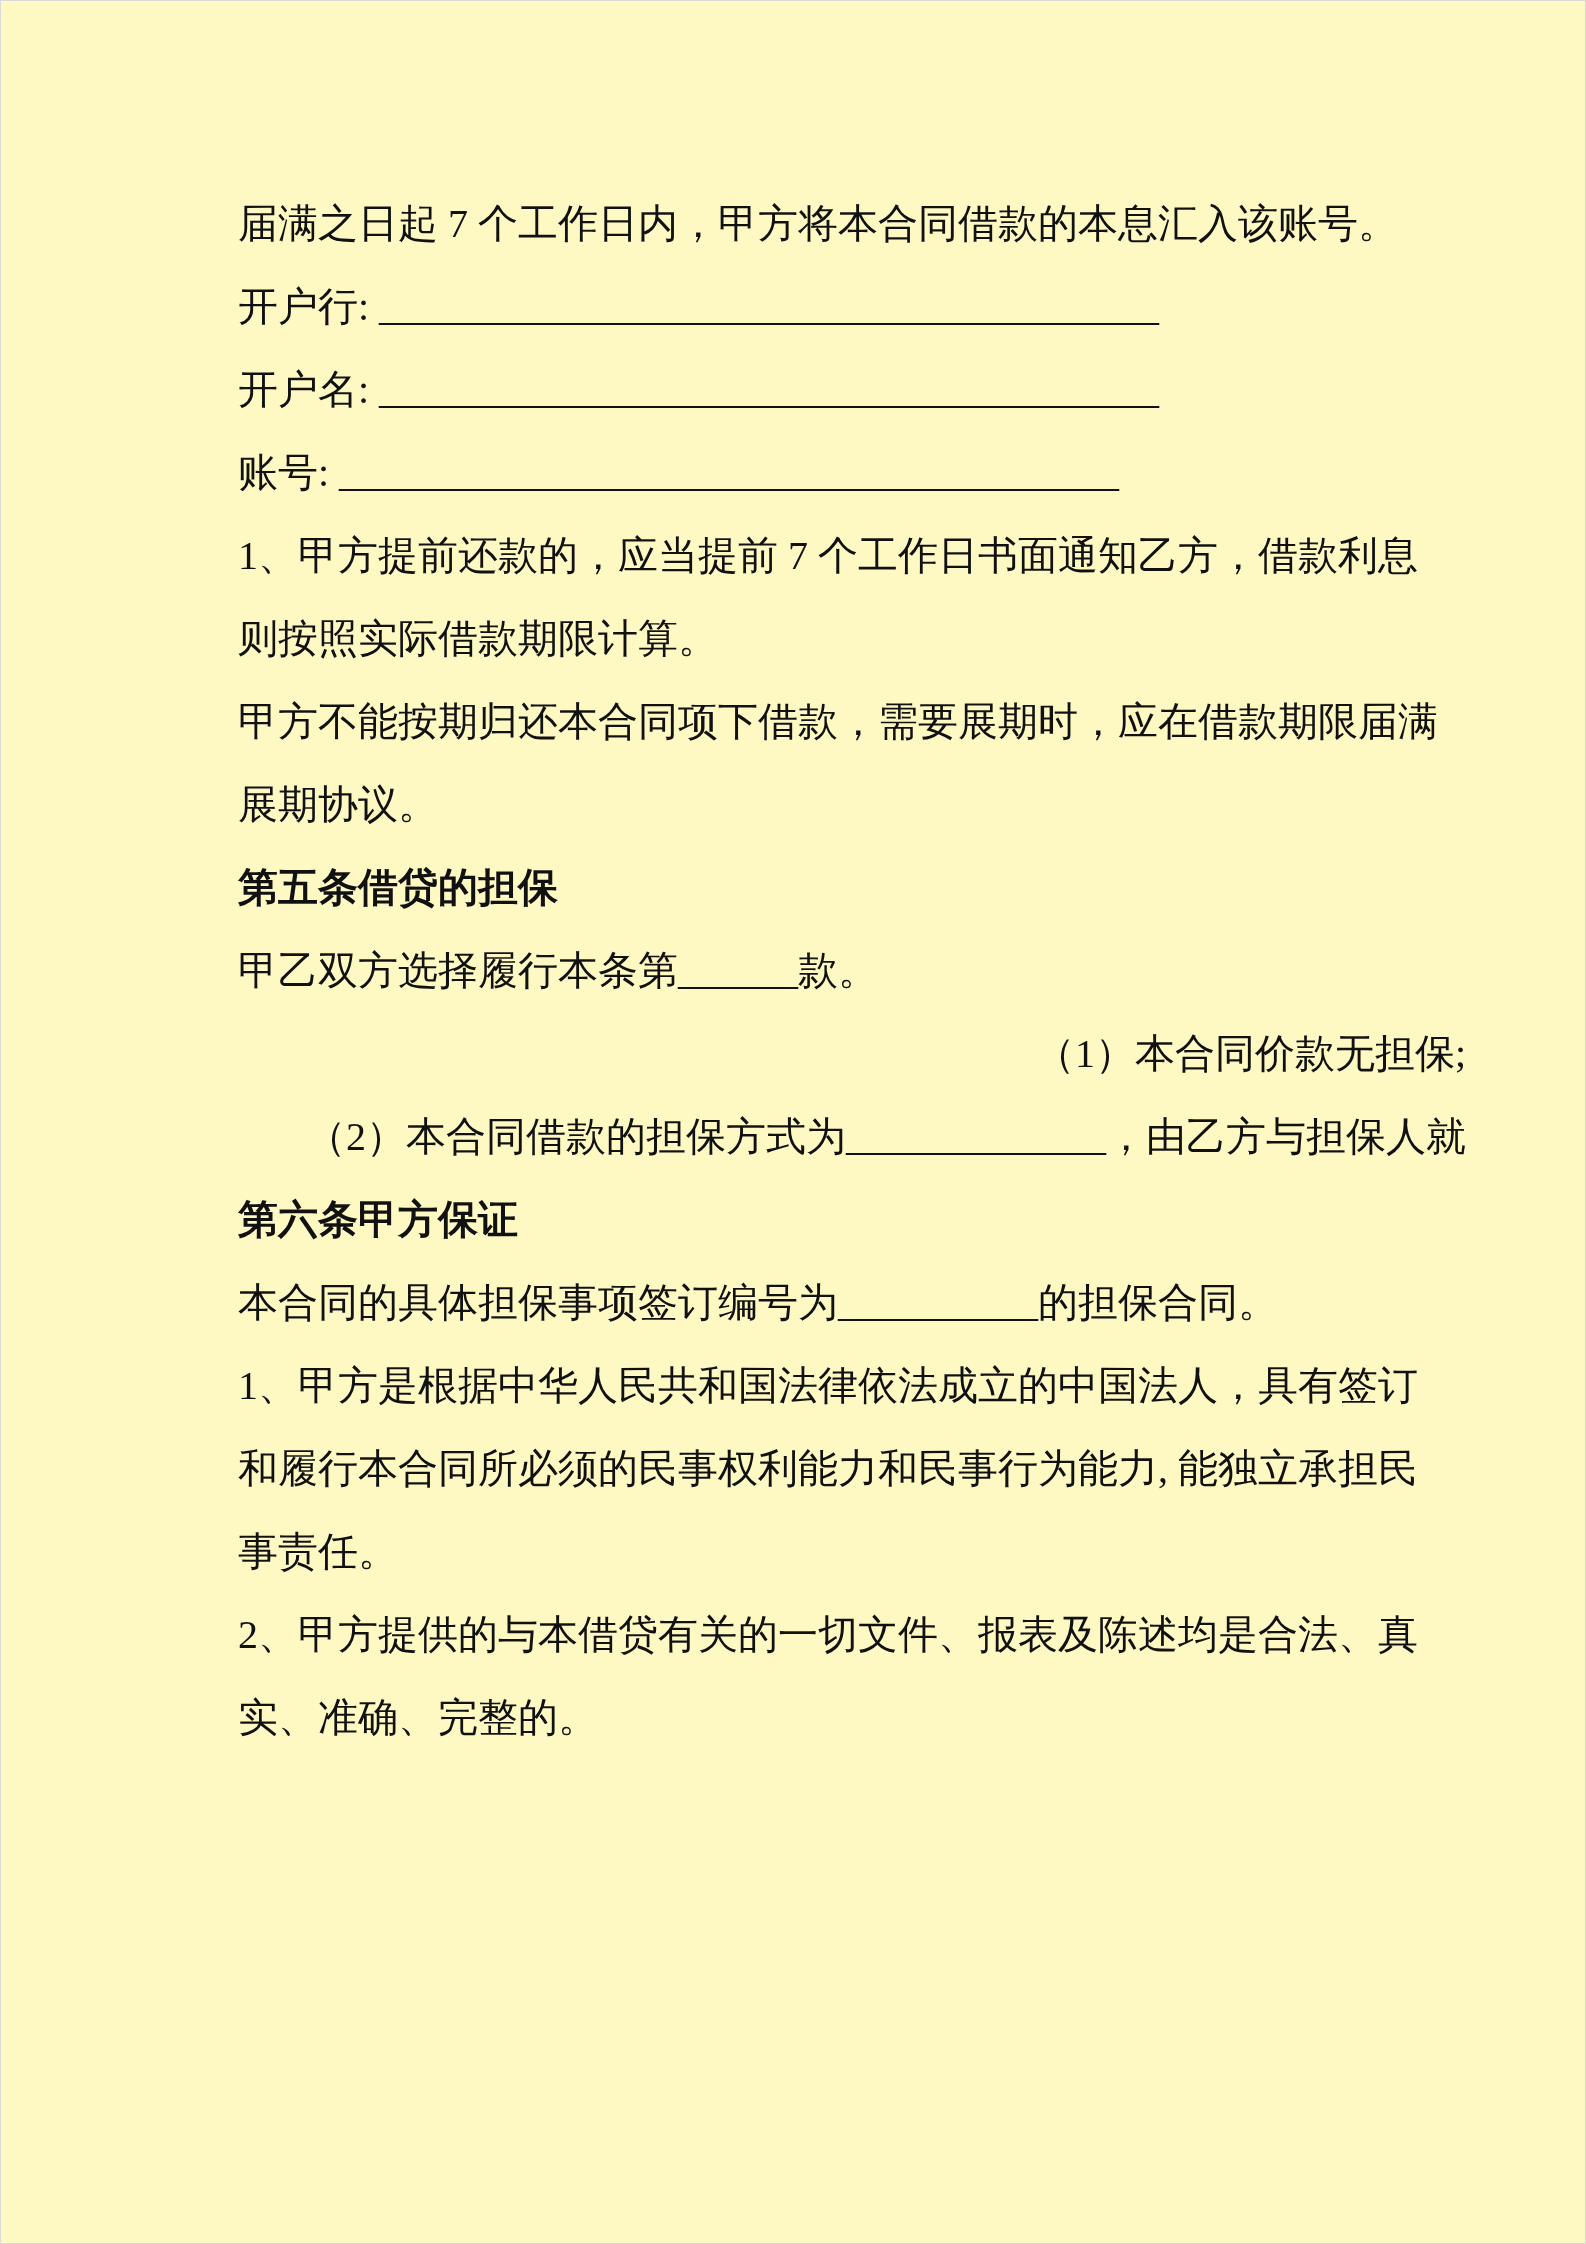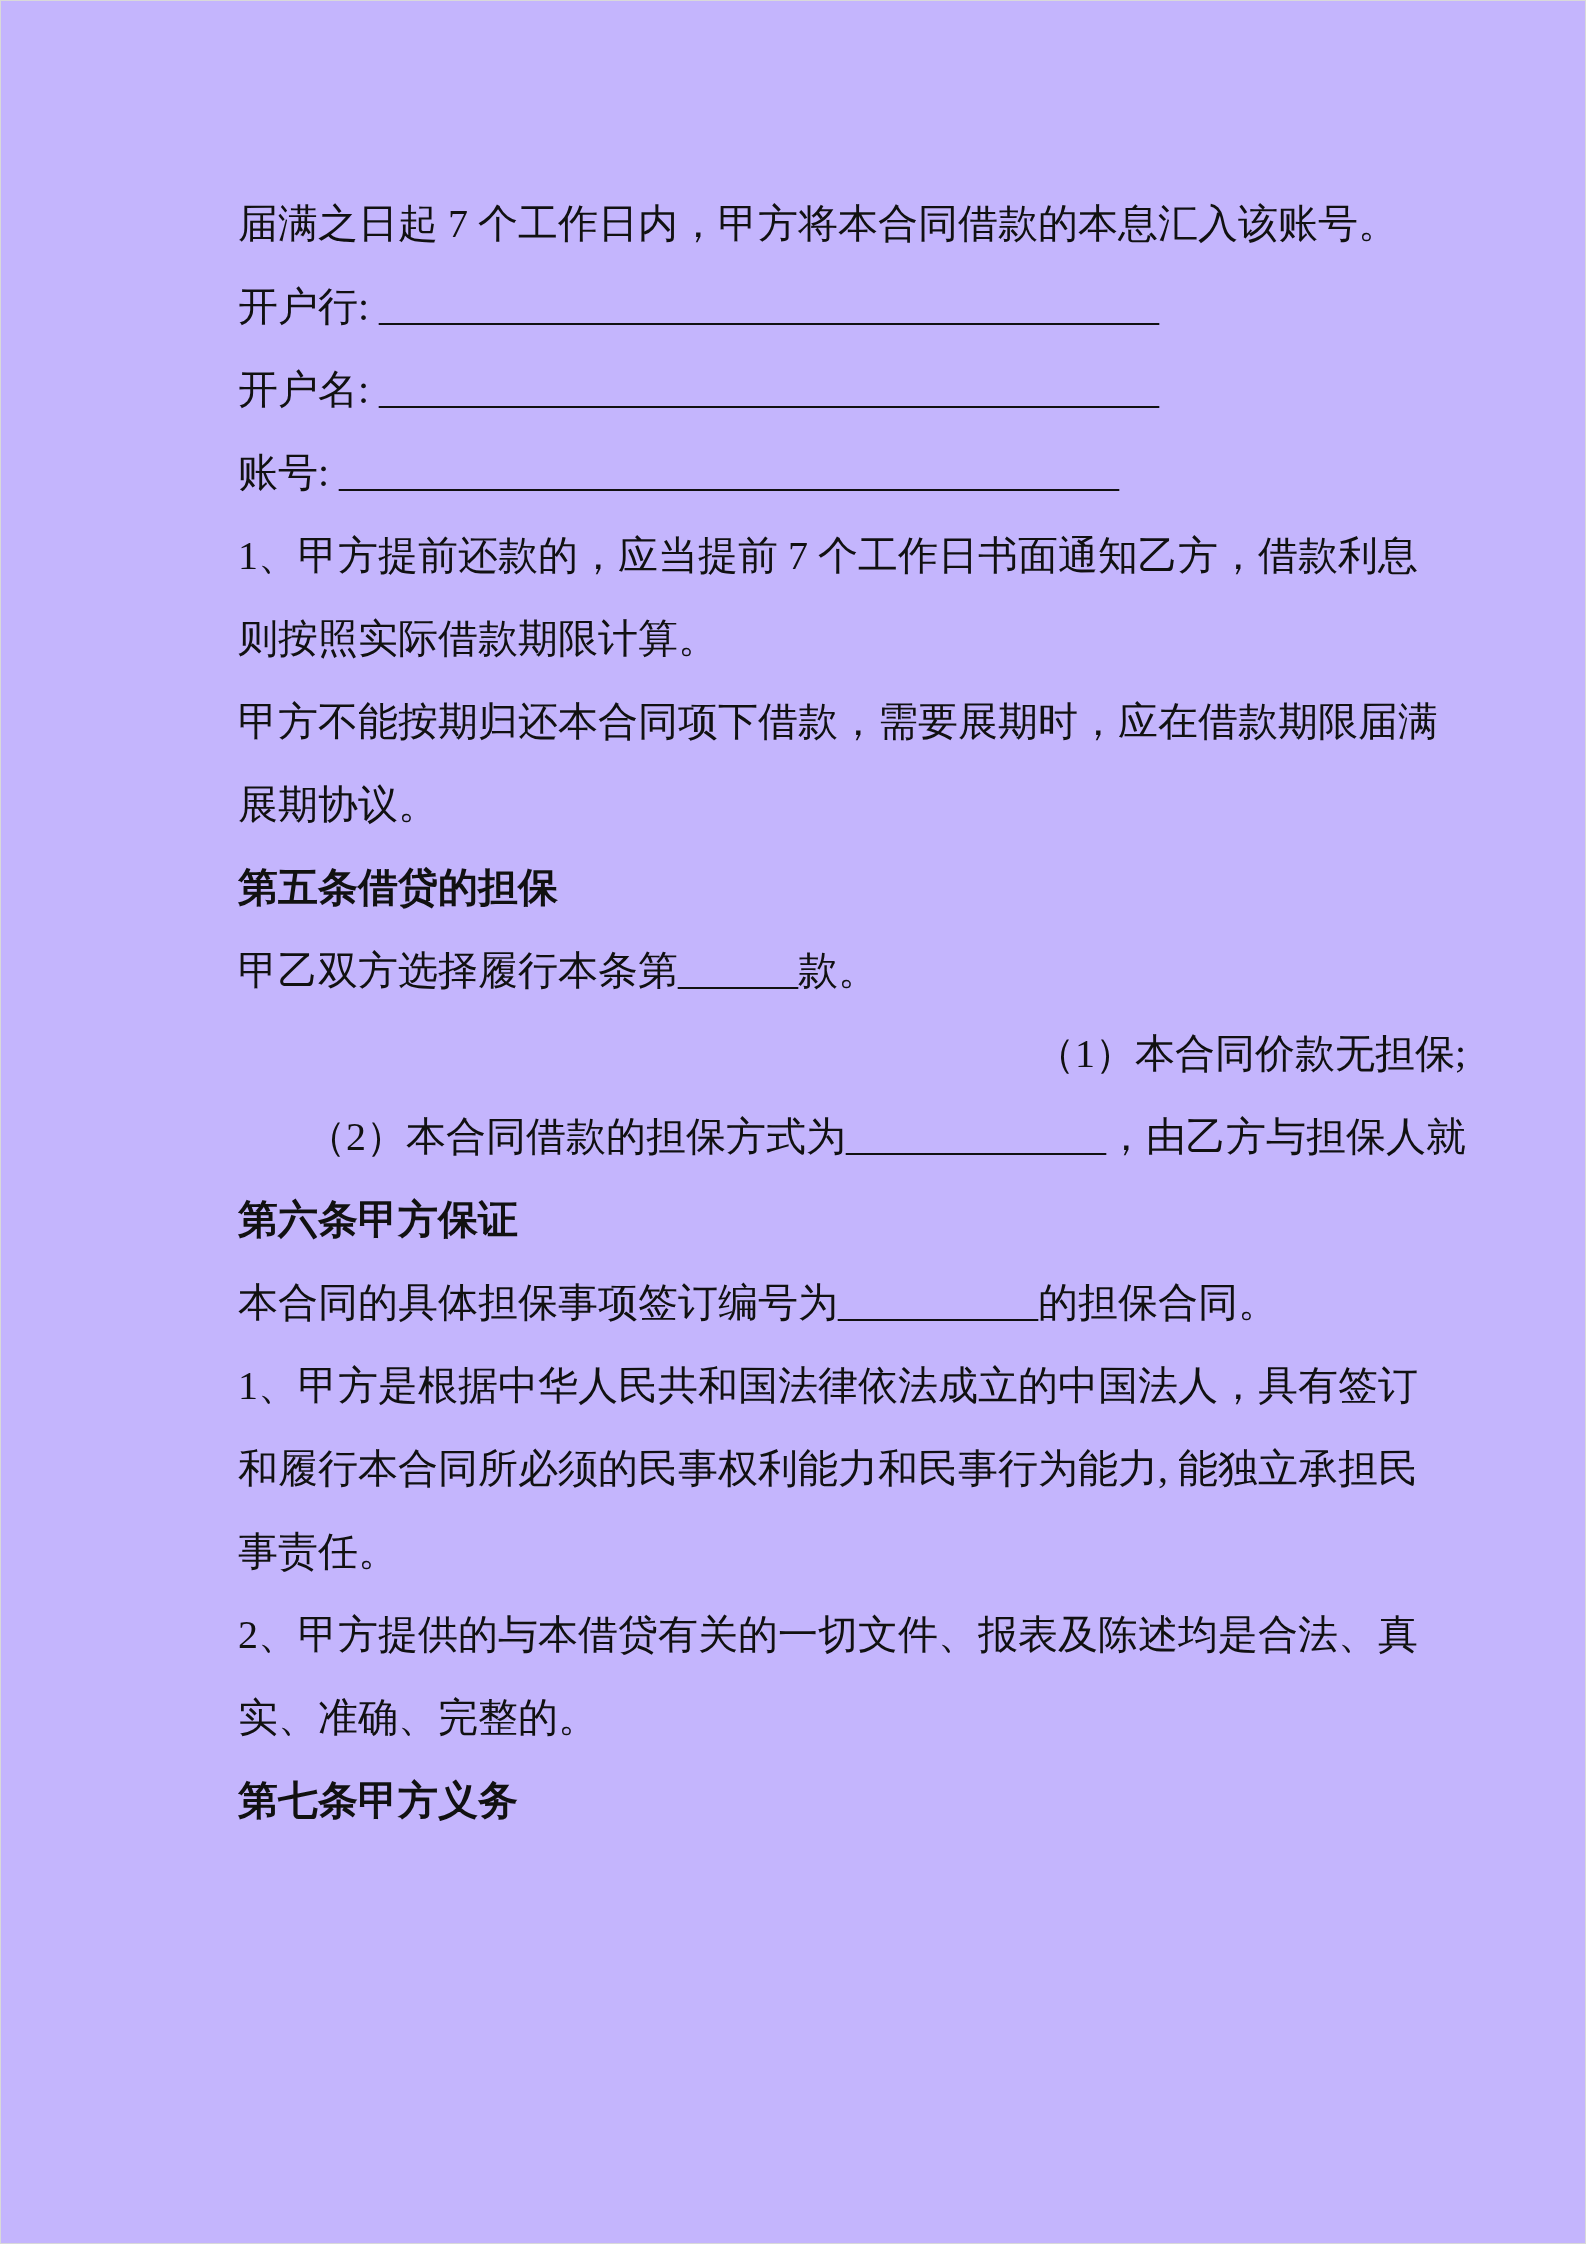--- a/index.html
+++ b/index.html
@@ -4,21 +4,21 @@
 <style>
   html, body {
     margin: 0;
     padding: 0;
     background: #ffffff;
   }
   .page {
     position: relative;
     width: 1586px;
     height: 2244px;
-    background: #c4b5fd;
+    background: #fef9c3;
     box-sizing: border-box;
     box-shadow: inset 0 0 0 1px #d9d9d9;
     overflow: hidden;
     font-family: "Liberation Serif", "DejaVu Serif", serif;
     color: #111111;
   }
   .content {
     position: absolute;
     top: 182px;
     left: 238px;
@@ -57,15 +57,14 @@
       <div class="doc-line">甲乙双方选择履行本条第______款。</div>
       <div class="doc-line indent">（1）本合同价款无担保;</div>
       <div class="doc-line indent">（2）本合同借款的担保方式为_____________，由乙方与担保人就</div>
       <div class="doc-line bold">第六条甲方保证</div>
       <div class="doc-line">本合同的具体担保事项签订编号为__________的担保合同。</div>
       <div class="doc-line">1、甲方是根据中华人民共和国法律依法成立的中国法人，具有签订</div>
       <div class="doc-line">和履行本合同所必须的民事权利能力和民事行为能力, 能独立承担民</div>
       <div class="doc-line">事责任。</div>
       <div class="doc-line">2、甲方提供的与本借贷有关的一切文件、报表及陈述均是合法、真</div>
       <div class="doc-line">实、准确、完整的。</div>
-      <div class="doc-line bold">第七条甲方义务</div>
     </div>
 </div>
 
 </body></html>

